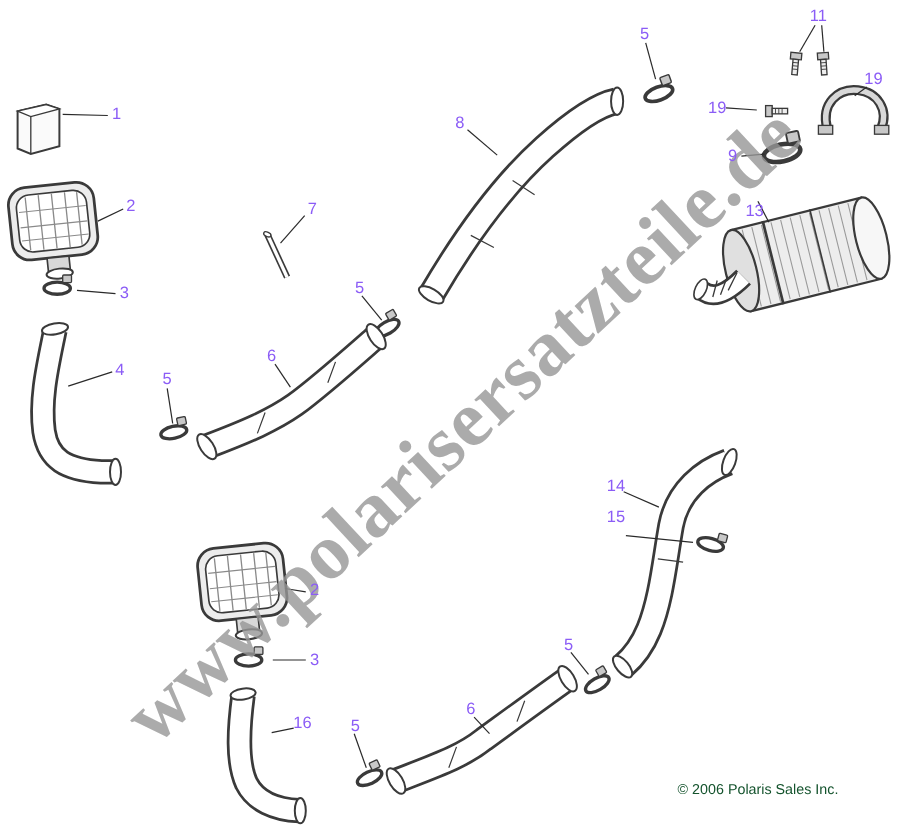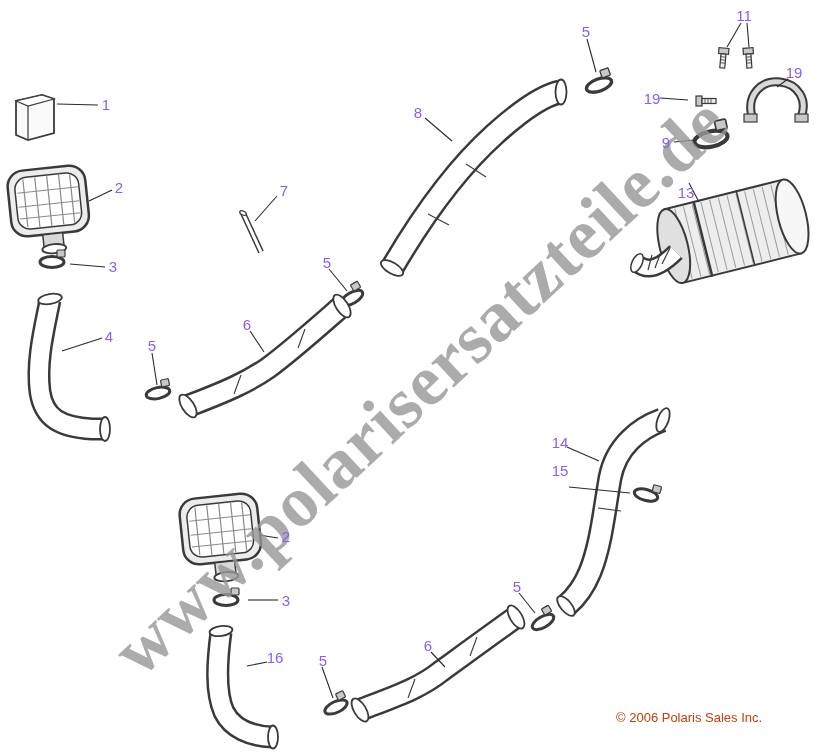--- a/index.html
+++ b/index.html
@@ -13,21 +13,21 @@
     transform:rotate(-43deg);
     font-family:"Liberation Serif", serif; font-weight:bold; font-size:72px;
     color:#979797; opacity:0.8; letter-spacing:1px; white-space:nowrap;
     z-index:5; pointer-events:none;
   }
   .callout {
     position:absolute; transform:translate(-50%,-50%);
     font-size:15px; color:#8b5cf6; z-index:10; font-family:"Liberation Sans", sans-serif;
   }
   .copyright {
-    position:absolute; left:616px; top:710px; font-size:13px; color:#c2410c; z-index:10;
+    position:absolute; left:616px; top:710px; font-size:13px; color:#14532d; z-index:10;
   }
 </style>
 </head>
 <body>
 
 <div class="stage">
 
   <svg class="diagram" width="834" height="756" viewBox="0 0 834 756">
     <defs>
       <g id="clamp-sym">

